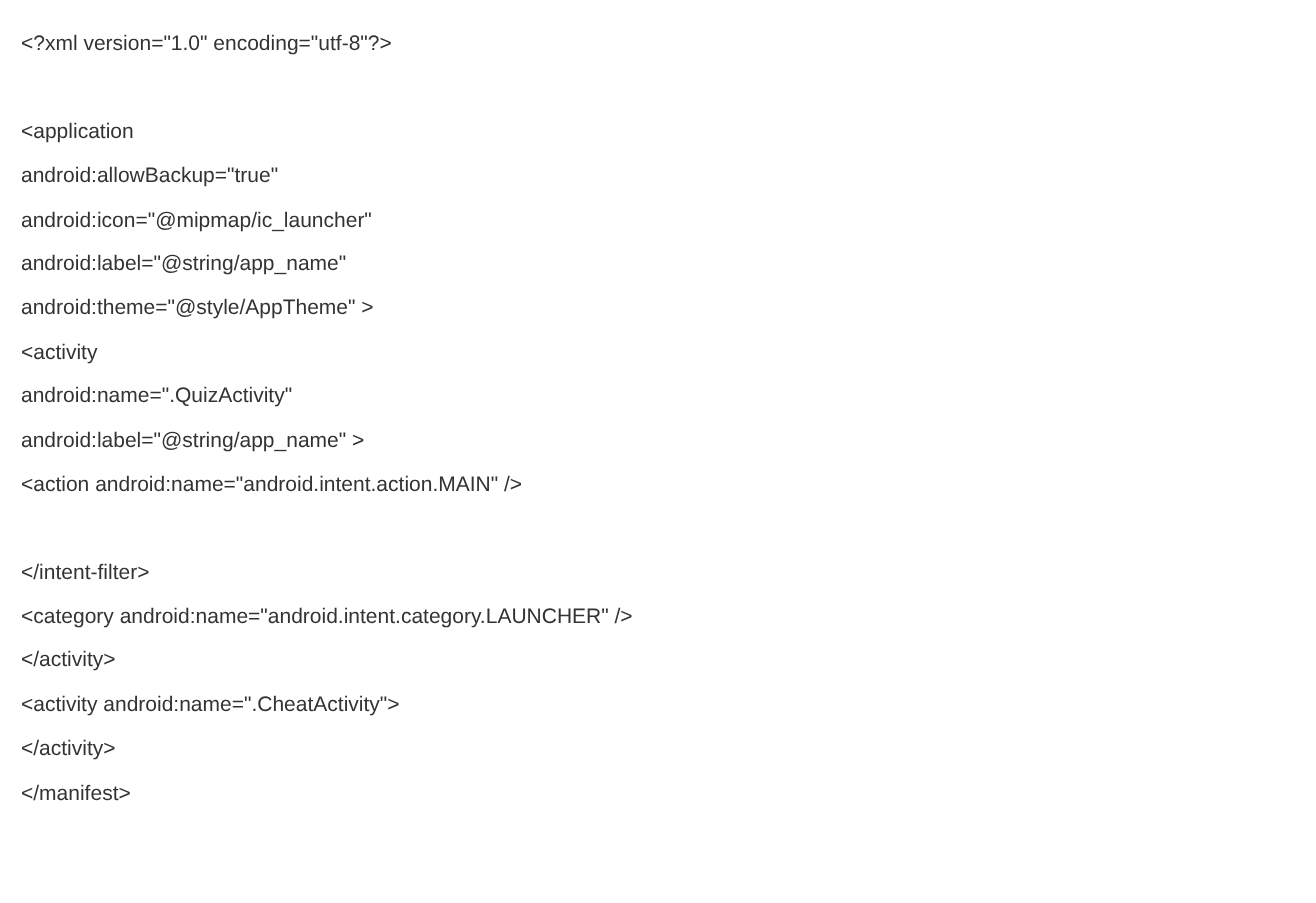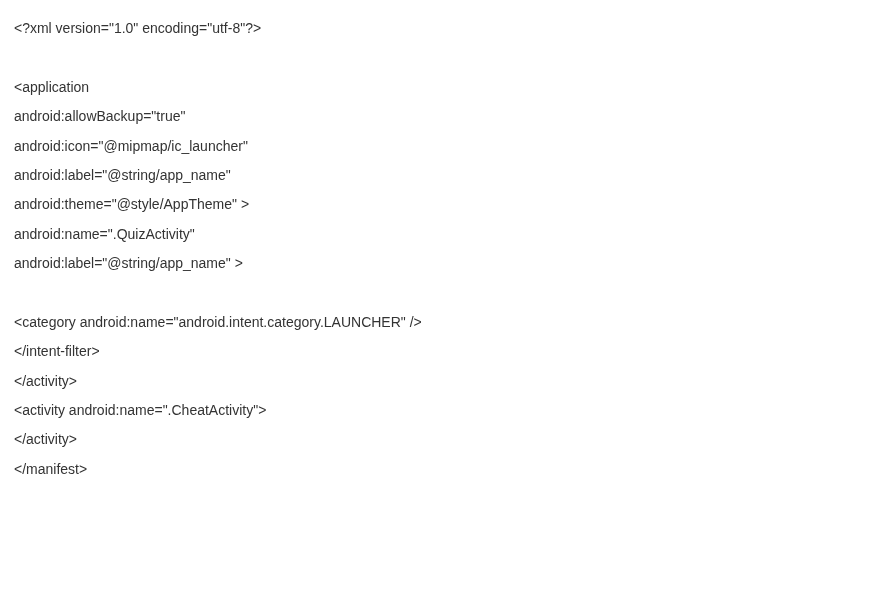--- a/index.html
+++ b/index.html
@@ -24,22 +24,24 @@
 <body>
 
 <div>
   <div class="code-line">&lt;?xml version="1.0" encoding="utf-8"?&gt;</div>
   <div class="blank-line"></div>
   <div class="code-line">&lt;application</div>
   <div class="code-line">android:allowBackup="true"</div>
   <div class="code-line">android:icon="@mipmap/ic_launcher"</div>
   <div class="code-line">android:label="@string/app_name"</div>
   <div class="code-line">android:theme="@style/AppTheme" &gt;</div>
+  <div class="code-line">&lt;activity</div>
   <div class="code-line">android:name=".QuizActivity"</div>
   <div class="code-line">android:label="@string/app_name" &gt;</div>
+  <div class="code-line">&lt;action android:name="android.intent.action.MAIN" /&gt;</div>
   <div class="blank-line"></div>
+  <div class="code-line">&lt;/intent-filter&gt;</div>
   <div class="code-line">&lt;category android:name="android.intent.category.LAUNCHER" /&gt;</div>
-  <div class="code-line">&lt;/intent-filter&gt;</div>
   <div class="code-line">&lt;/activity&gt;</div>
   <div class="code-line">&lt;activity android:name=".CheatActivity"&gt;</div>
   <div class="code-line">&lt;/activity&gt;</div>
   <div class="code-line">&lt;/manifest&gt;</div>
 </div>
 
 </body></html>

